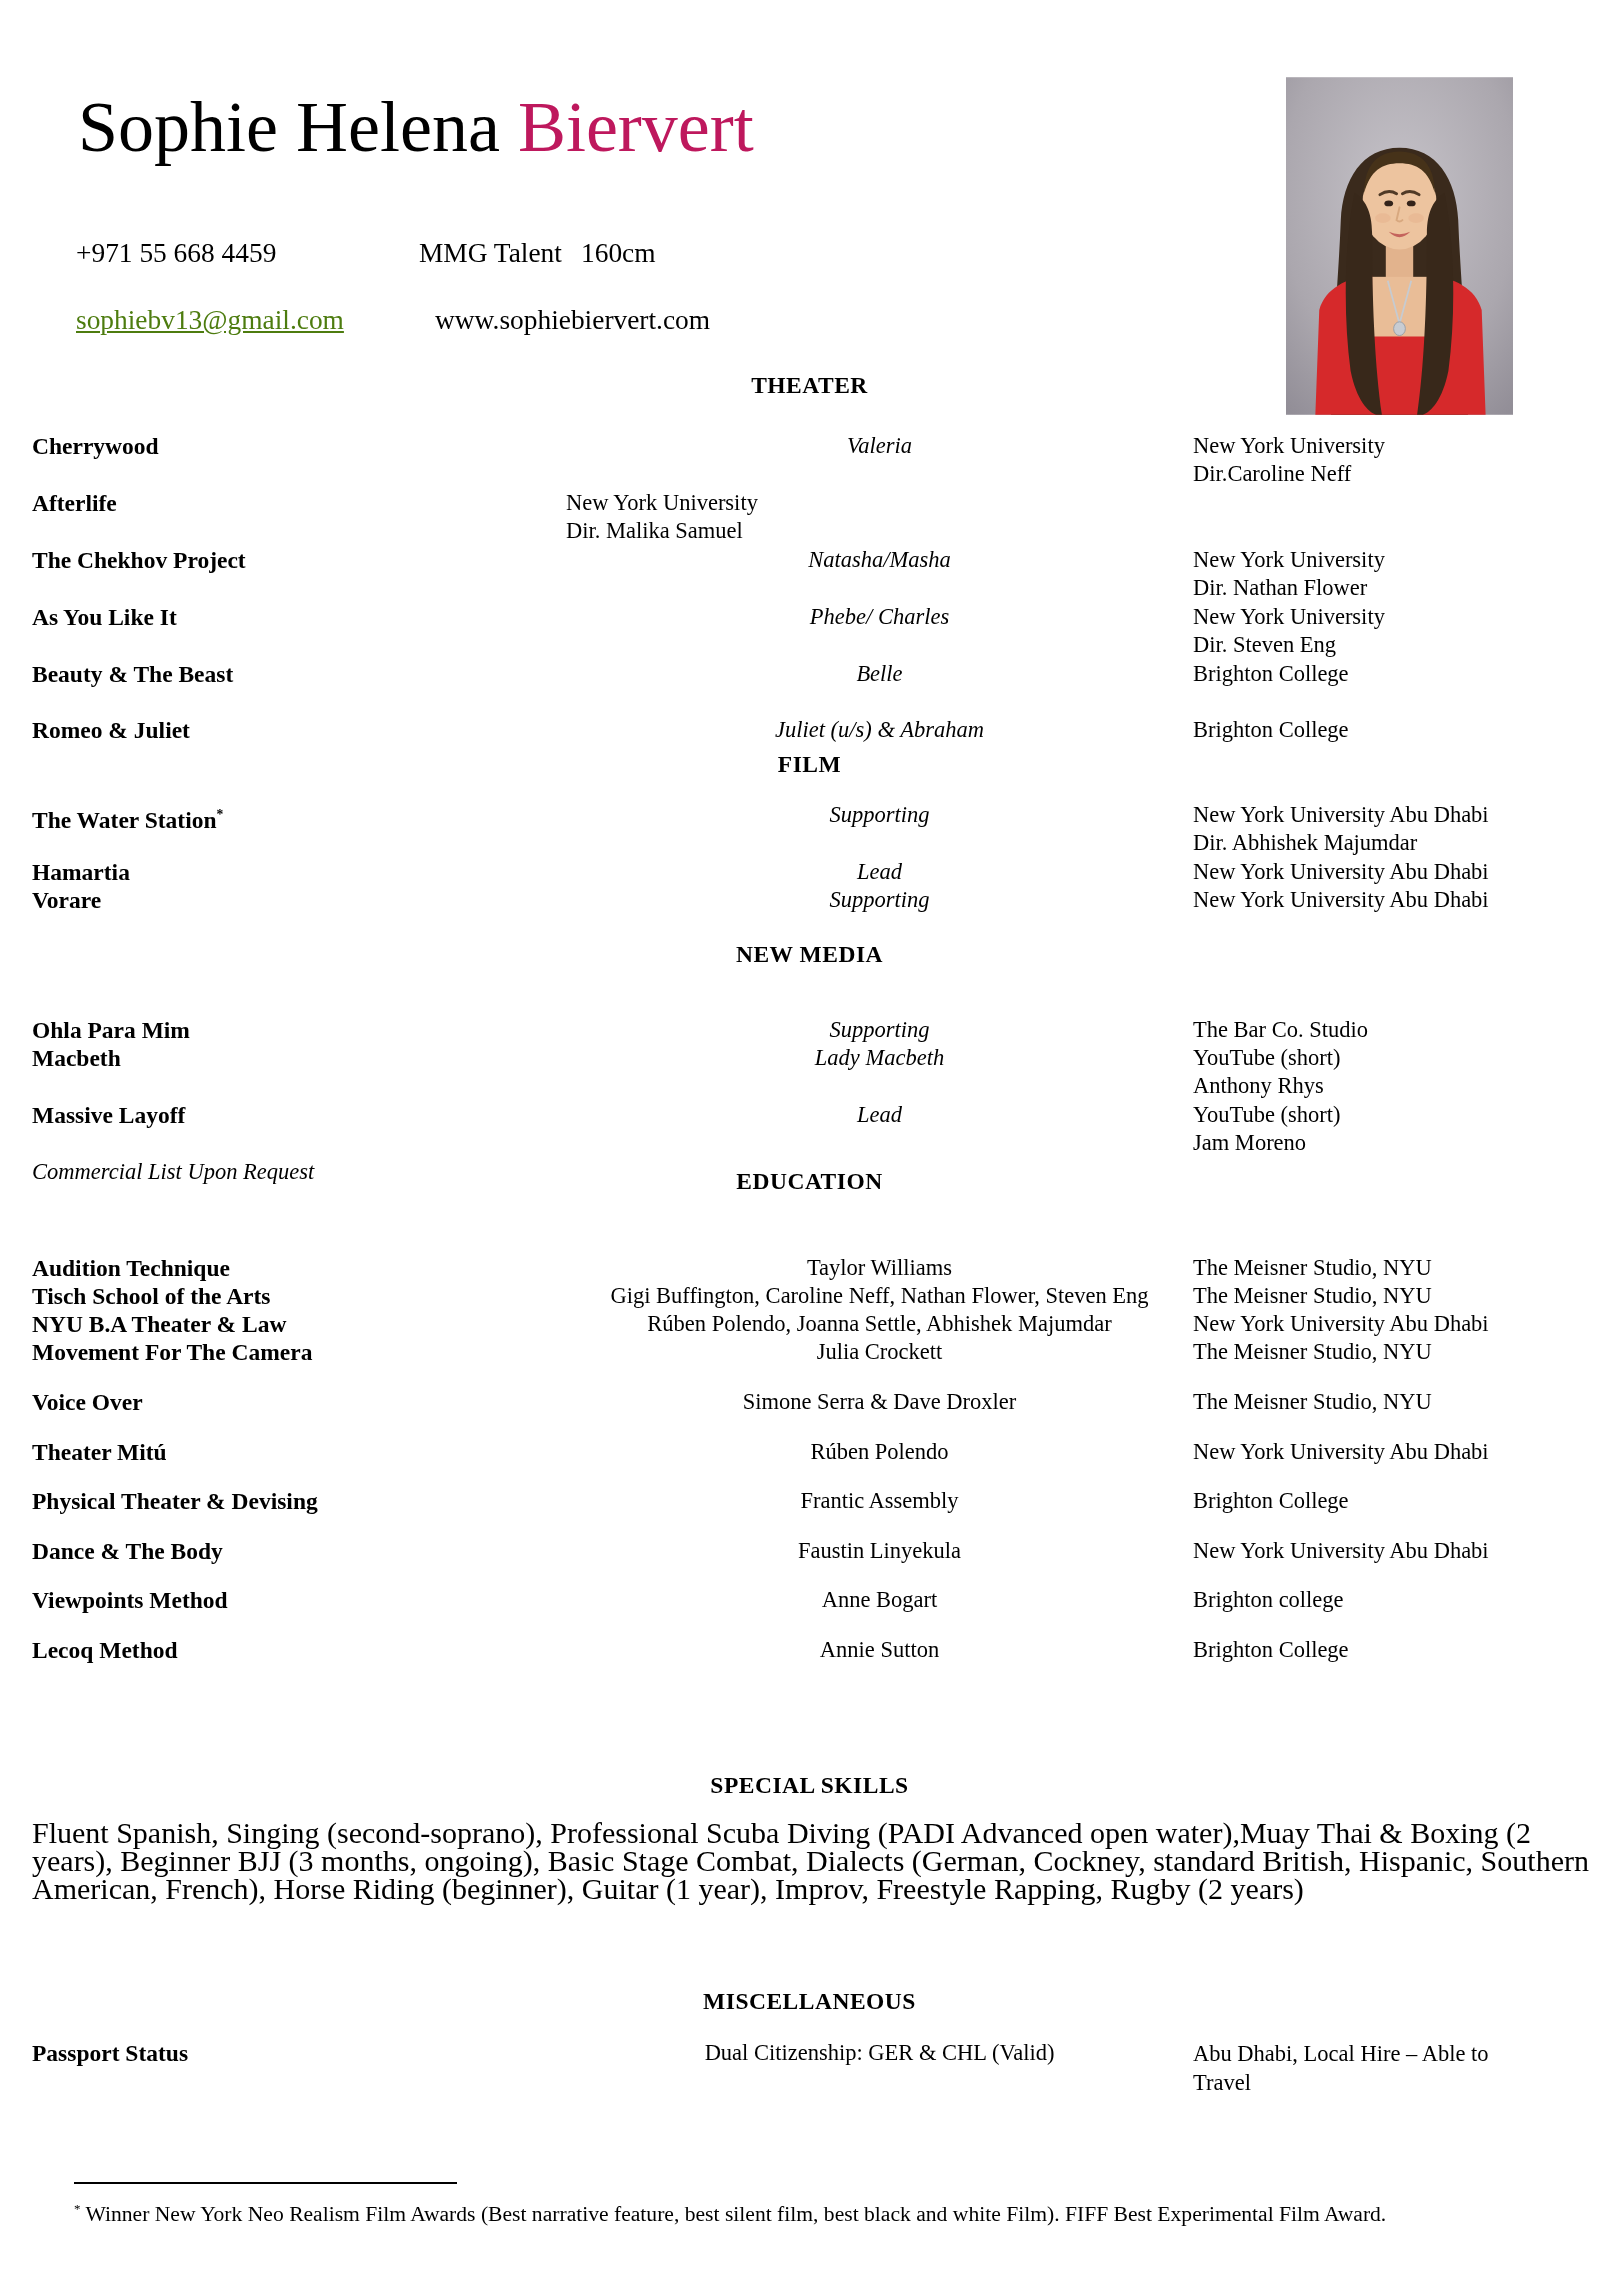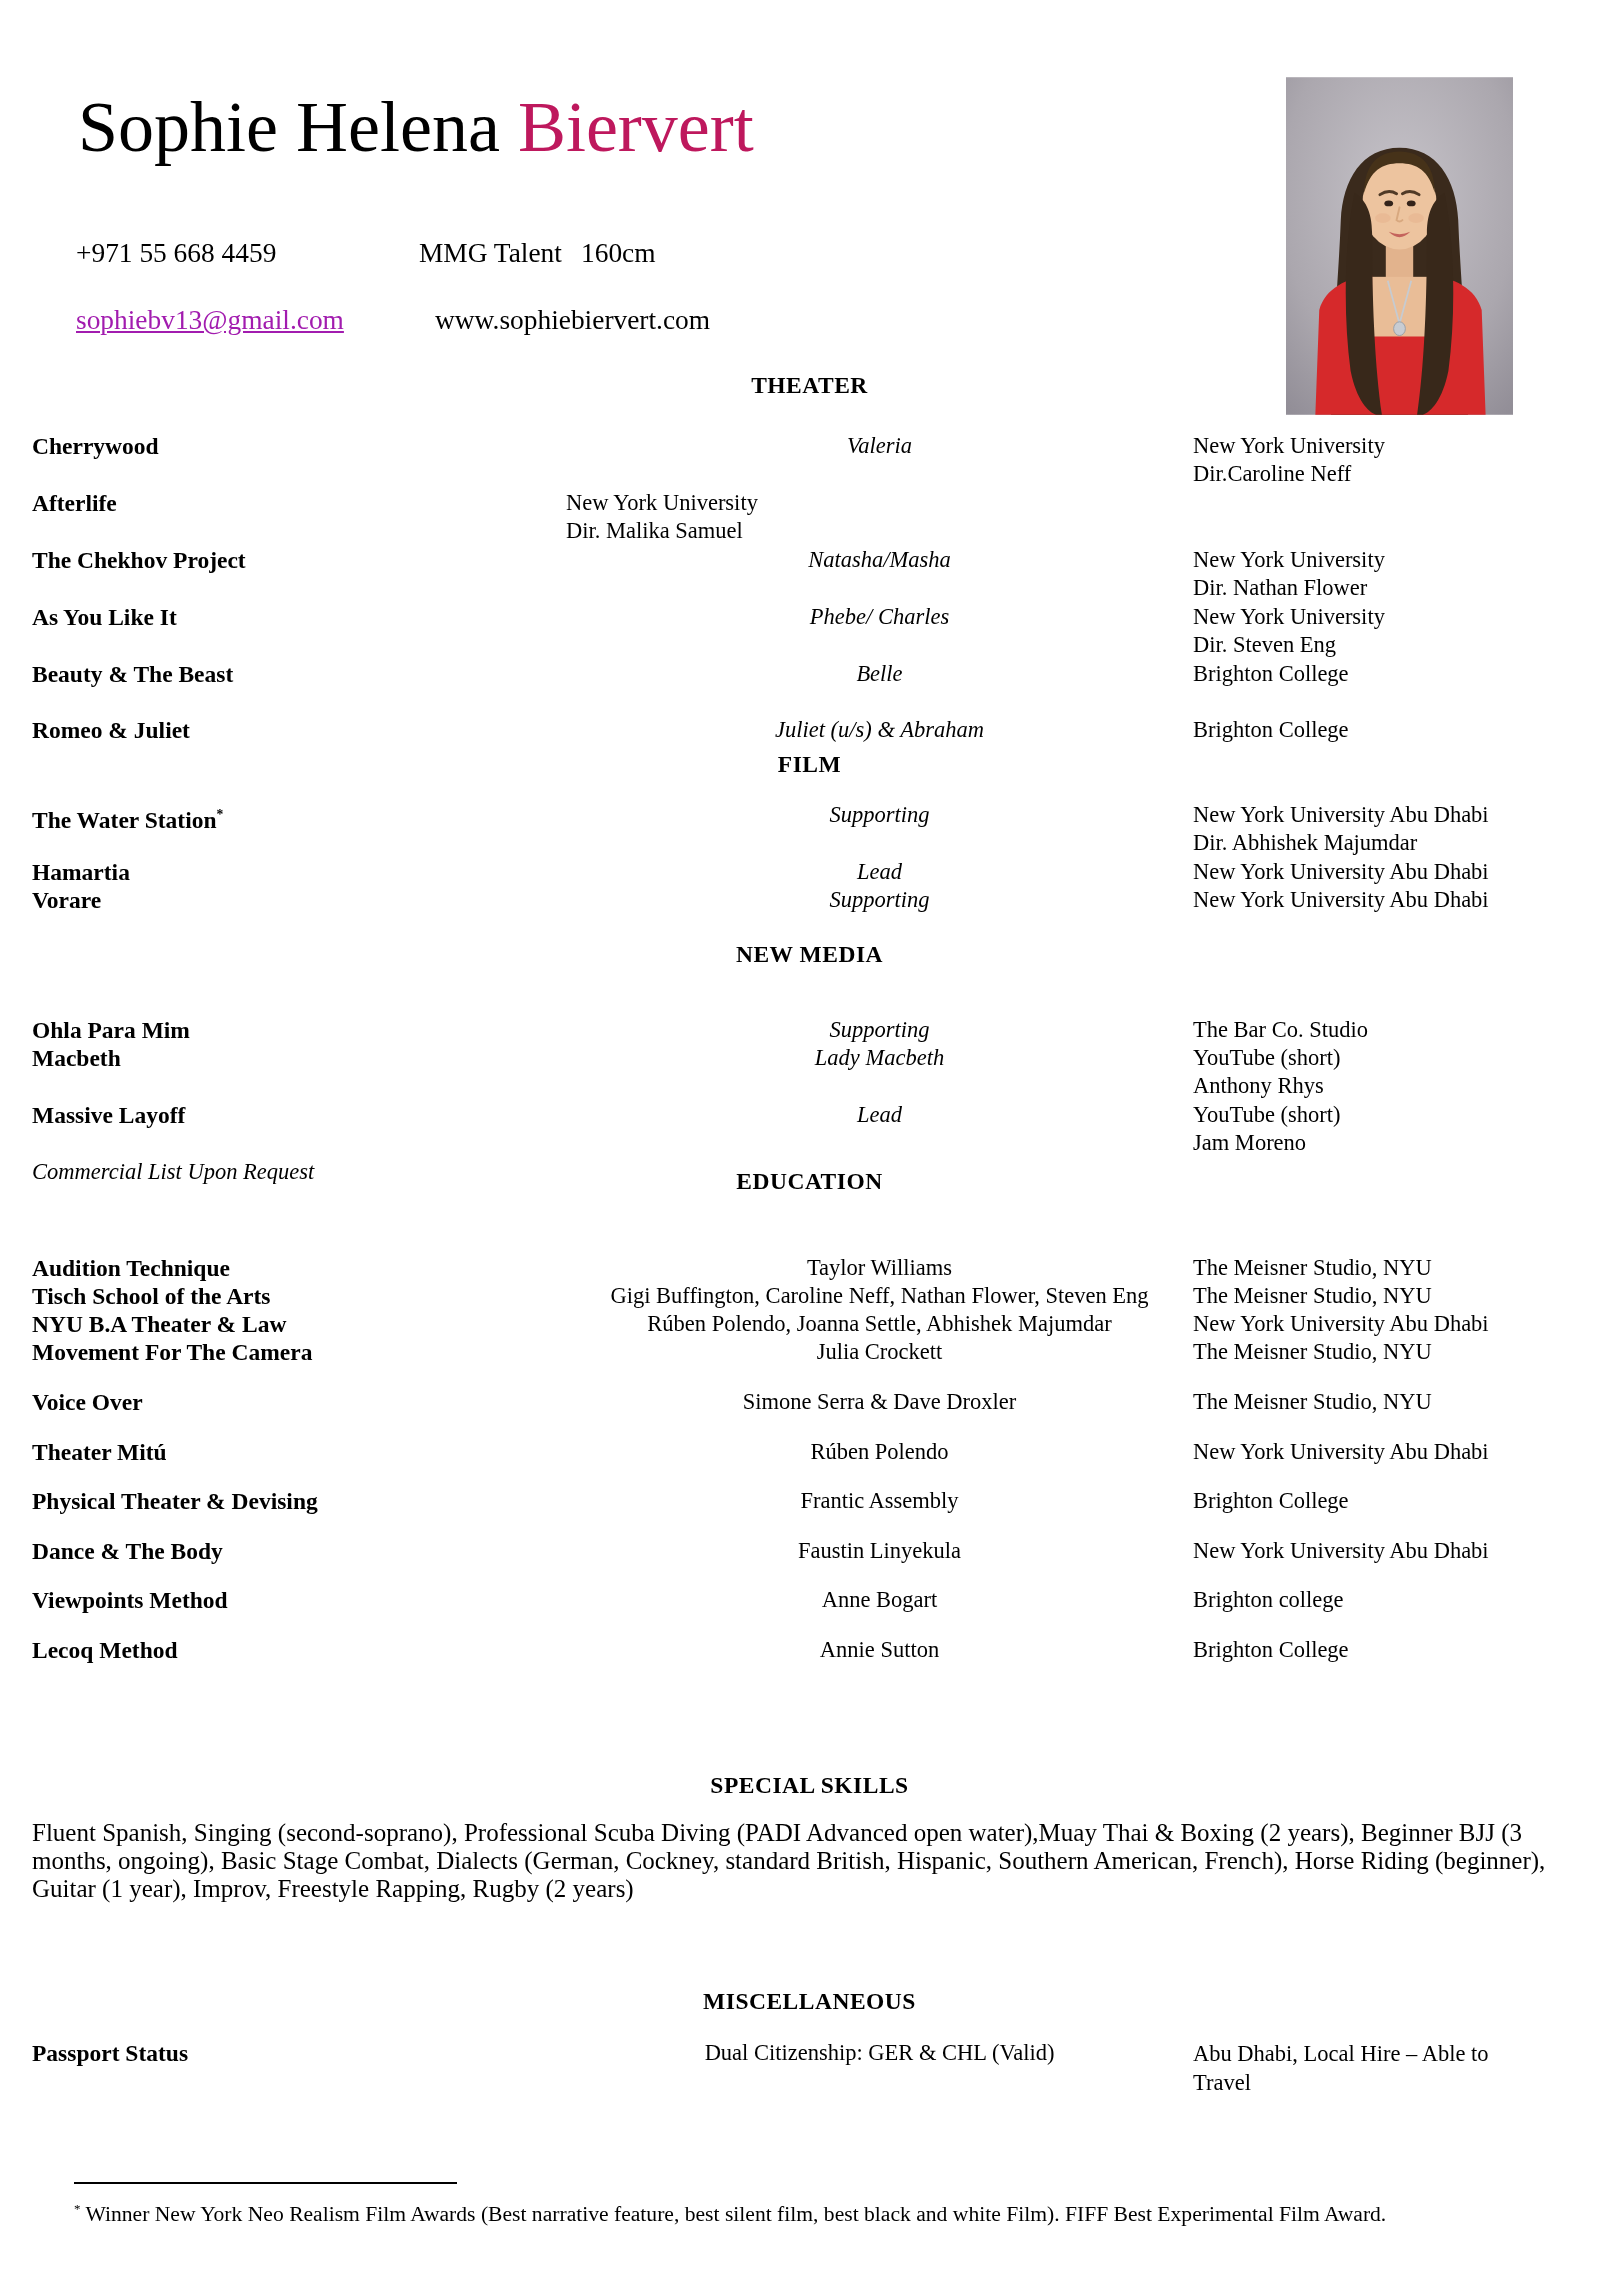--- a/index.html
+++ b/index.html
@@ -12,21 +12,21 @@
   #name { position:absolute; left:78px; top:88px; font-size:72px; line-height:1.1; white-space:nowrap; }
   #name .red { color:#be185d; }
 
   .contact-line { position:absolute; left:76px; height:33px; font-size:27.4px; white-space:nowrap; }
   #contact1 { top:238px; }
   #contact2 { top:305px; }
   .contact-line .slot { position:absolute; top:0; }
   #phone   { left:0; }
   #agency  { left:343px; }
   #heightv { left:505px; }
-  #email   { left:0; color:#a21caf; text-decoration:underline; cursor:pointer; }
+  #email   { left:0; color:#4d7c0f; text-decoration:underline; cursor:pointer; }
   #website { left:359px; }
 
   
   #photo { position:absolute; left:1286px; top:77px; width:227px; height:338px; }
 
   
   .sec { position:absolute; left:32px; width:1555px; }
   .sec-title { text-align:center; font-weight:bold; font-size:23.5px; line-height:27.4px; letter-spacing:0.5px; }
   #sec-theater   { top:372px; }
   #sec-film      { top:751px; }
@@ -46,21 +46,21 @@
   .c1 { width:534px; font-weight:bold; font-size:23.5px; line-height:28px; white-space:nowrap; }
   .c1 sup { font-size:58%; }
   .c2 { width:627px; font-size:22.5px; line-height:28px; white-space:nowrap;text-align:center; }
   .sec[data-kind="credits"] .c2 { font-style:italic; }
   .c3 { flex:1; font-size:22.5px; line-height:28px; }
   .c3 .vline { white-space:nowrap; }
   .c3.wrap { white-space:normal; max-width:343px; line-height:29px; }
 
   .note { font-style:italic; font-size:22.5px; line-height:28px; }
 
-  .skills-text { margin-top:19.6px; width:1568px; font-size:25px; line-height:28px; }
+  .skills-text { margin-top:19.6px; width:1568px; font-size:30px; line-height:28px; }
 
   
   #footnote { position:absolute; left:74px; top:2182px; width:1529px; }
   #footnote .rule { width:383px; height:0; border-top:2px solid #000; }
   #footnote .fn-text { padding-top:11.8px; font-size:21.6px; line-height:26.5px; white-space:nowrap; }
   #footnote sup { font-size:60%; }
 </style>
 </head>
 <body>
 

